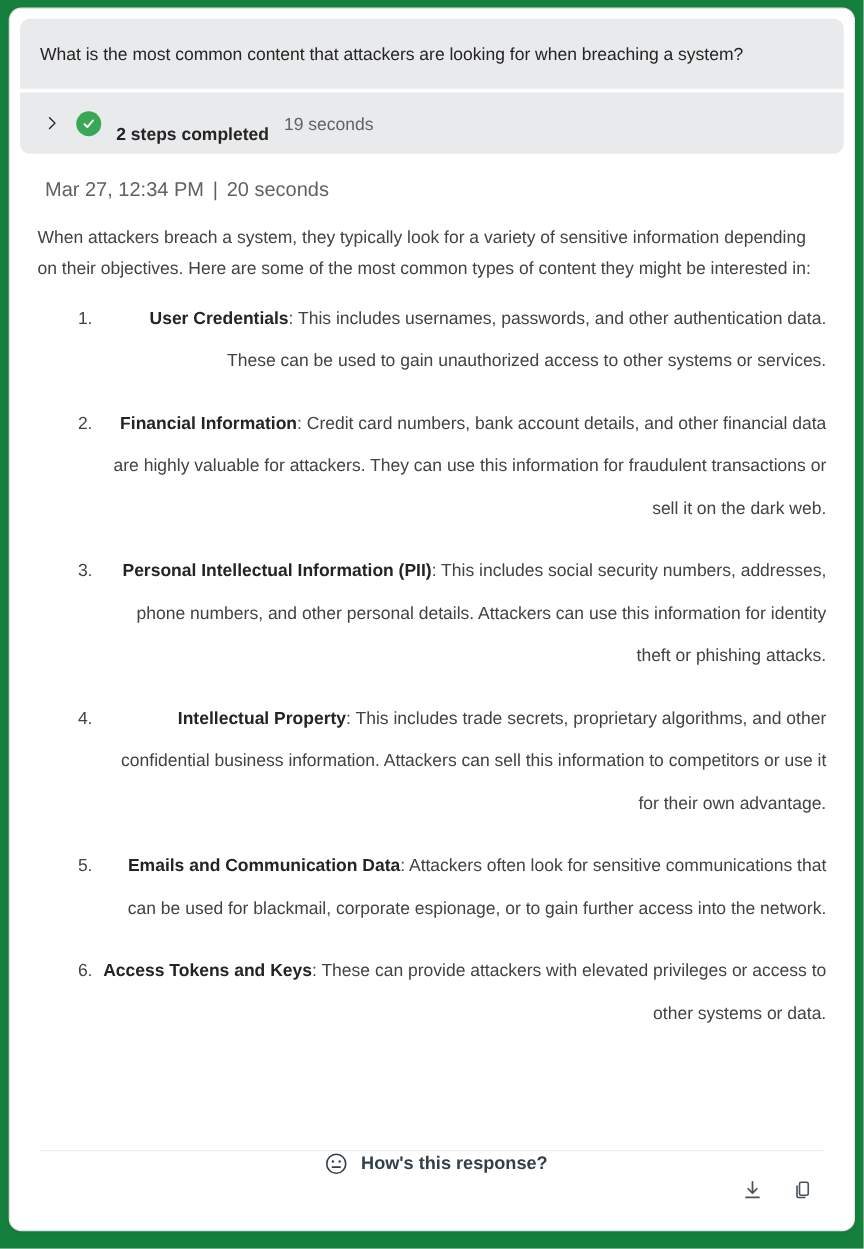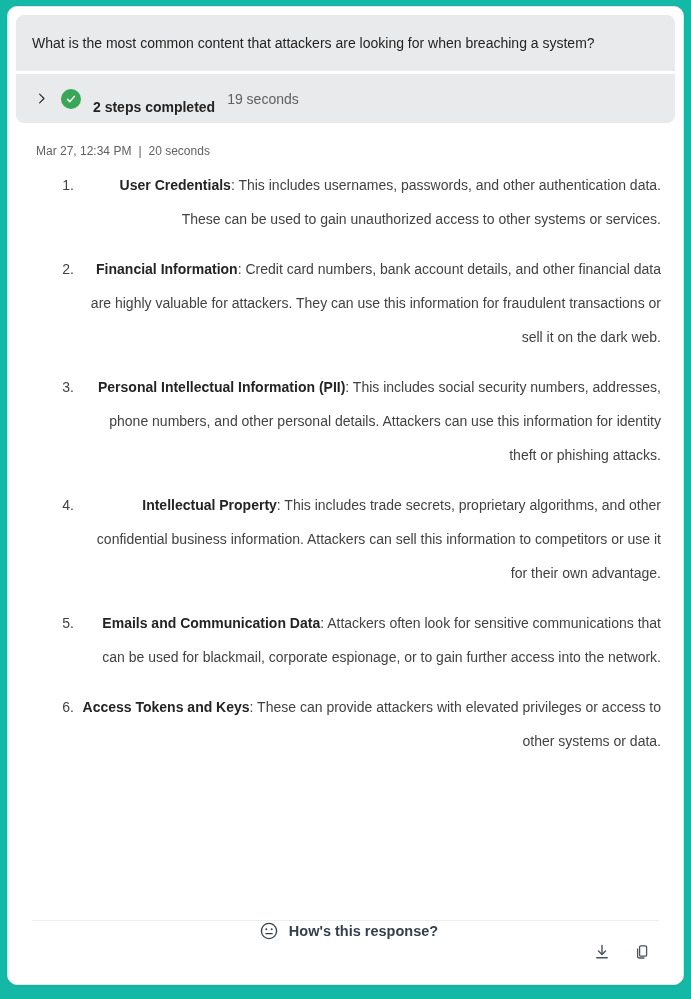--- a/index.html
+++ b/index.html
@@ -4,21 +4,21 @@
 <style>
   * { margin: 0; padding: 0; box-sizing: border-box; }
   html, body {
     width: 691px; height: 999px;
     font-family: "Liberation Sans", "DejaVu Sans", sans-serif;
     background: #eef0f2;
   }
   .page {
     position: relative;
     width: 691px; height: 999px;
-    background: #14b8a6;
+    background: #15803d;
     padding-left: 24px;
   }
   .card {
     position: absolute;
     left: 7px; top: 6px; right: 7px; bottom: 14px;
     background: #ffffff;
     border: 1px solid #e3e5e8;
     border-radius: 10px;
     box-shadow: 0 1px 3px rgba(0,0,0,0.06);
     display: flex;
@@ -53,21 +53,21 @@
     display: inline-flex;
     align-items: center; justify-content: center;
     margin-right: 12px;
     flex: 0 0 auto;
   }
   .steps-label { font-size: 14px; font-weight: bold; color: #242424; margin-top: 16px; }
   .steps-time { font-size: 14px; color: #616161; margin-left: 12px; }
   
   .message { flex: 1 1 auto; padding: 21px 22px 0 22px; overflow: hidden; }
   .meta-row {
-    font-size: 12px;
+    font-size: 16px;
     color: #616161;
     margin-left: 6px;
     display: flex;
     gap: 7px;
     align-items: center;
   }
   .para {
     font-size: 14px;
     line-height: 25px;
     color: #424242;
@@ -150,20 +150,21 @@
       </div>
     </div>
 
     <div class="message">
       <div class="meta-row">
         <span>Mar 27, 12:34 PM</span>
         <span>|</span>
         <span>20 seconds</span>
       </div>
 
+      <p class="para intro">When attackers breach a system, they typically look for a variety of sensitive information depending on their objectives. Here are some of the most common types of content they might be interested in:</p>
 
       <ol class="content-list">
         <li>
           <span class="num">1.</span>
           <span class="item-body"><span class="term">User Credentials</span><span>: This includes usernames, passwords, and other authentication data. These can be used to gain unauthorized access to other systems or services.</span></span>
         </li>
         <li>
           <span class="num">2.</span>
           <span class="item-body"><span class="term">Financial Information</span><span>: Credit card numbers, bank account details, and other financial data are highly valuable for attackers. They can use this information for fraudulent transactions or sell it on the dark web.</span></span>
         </li>

